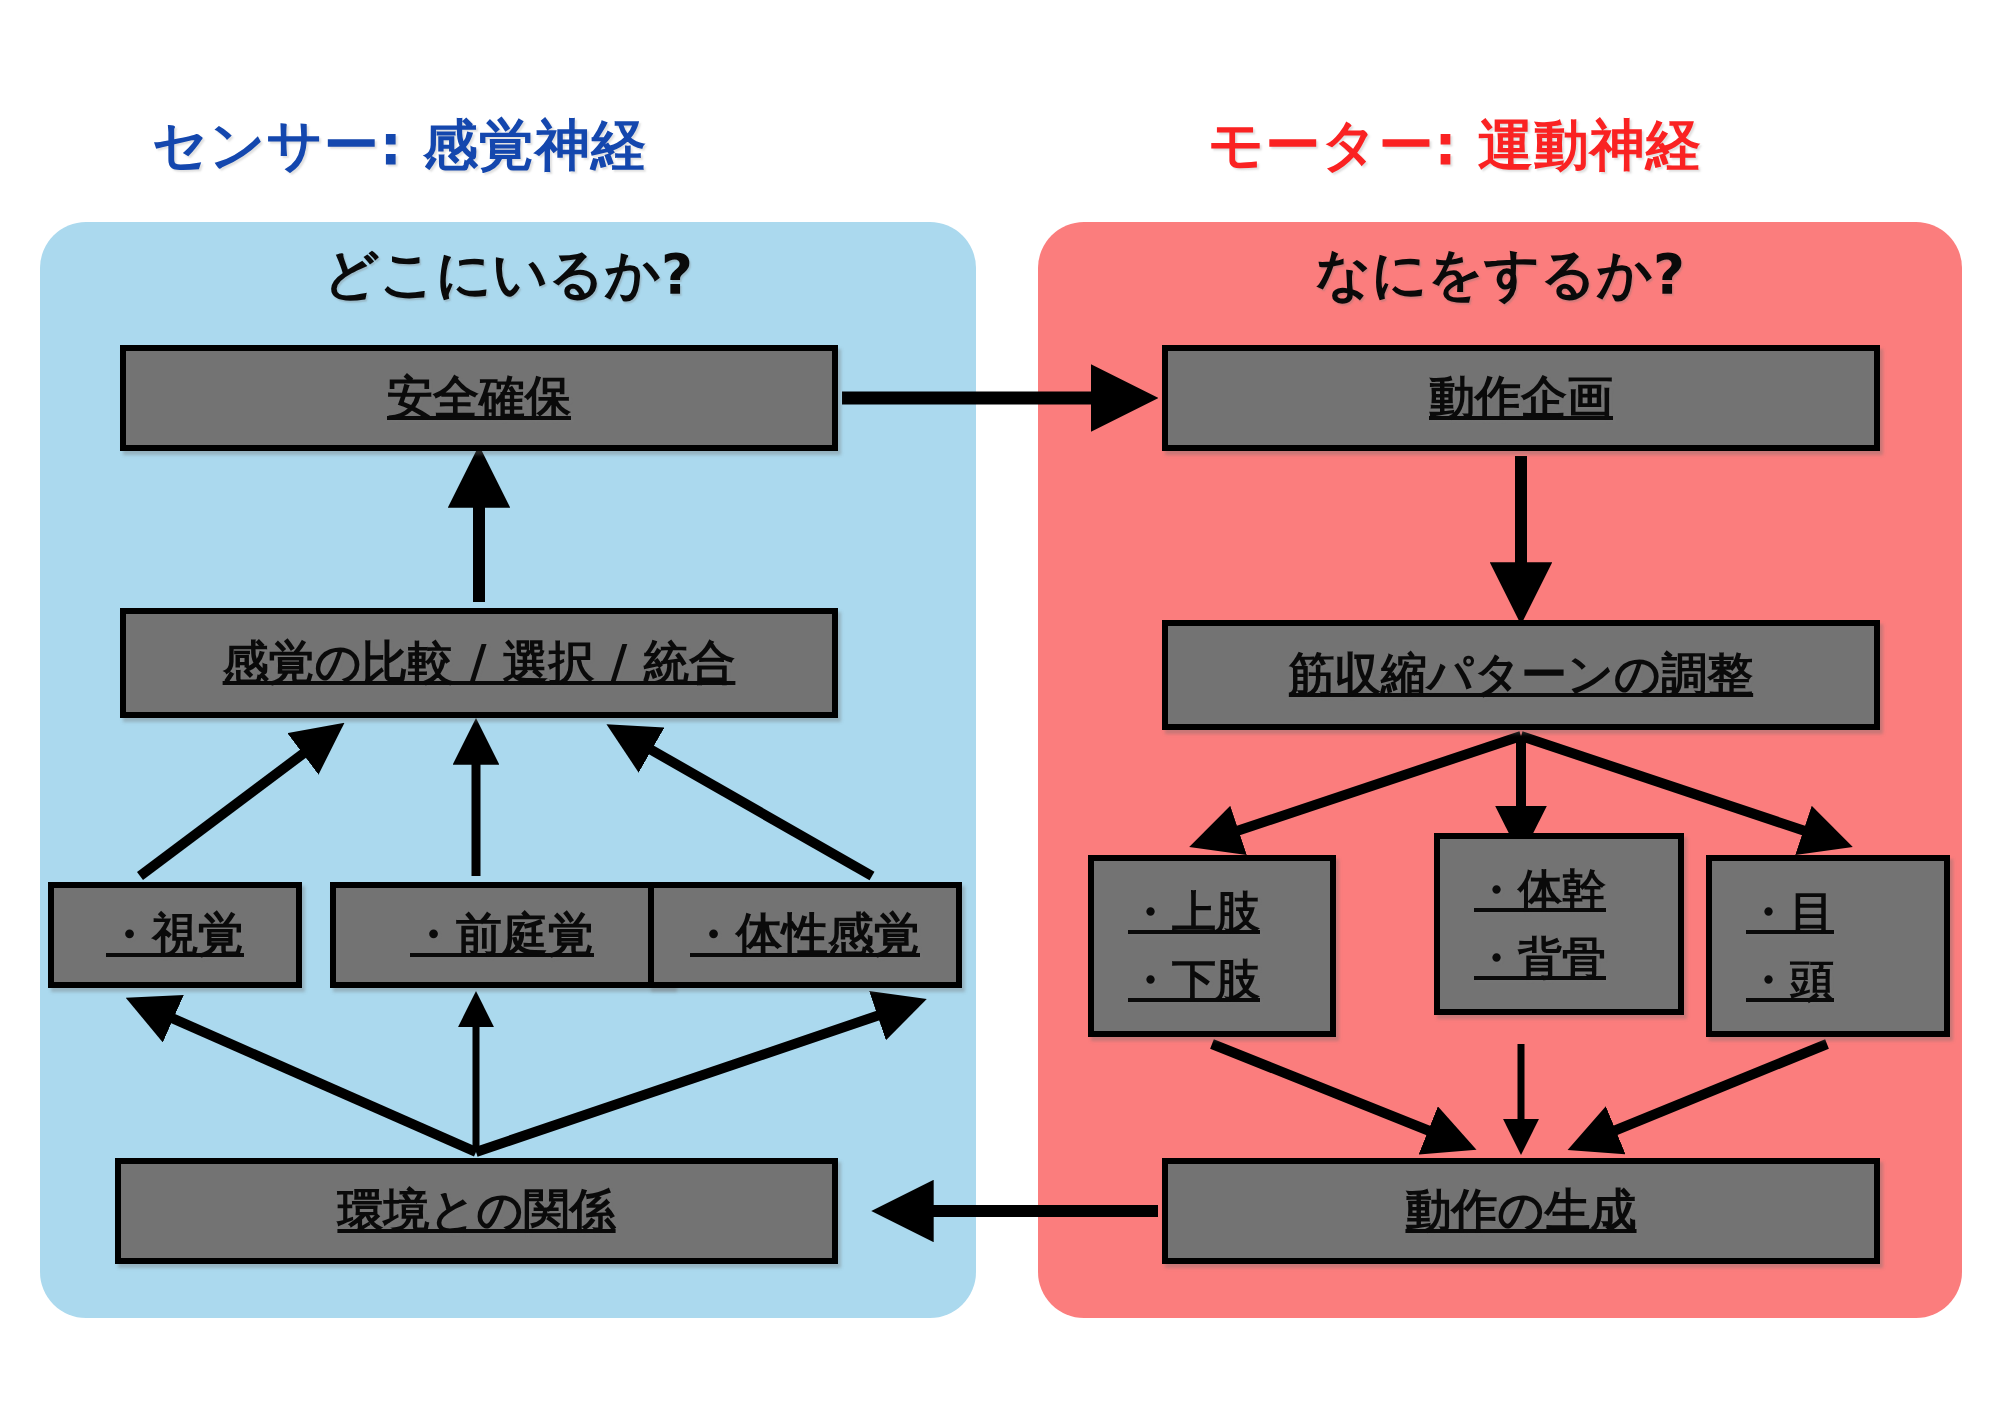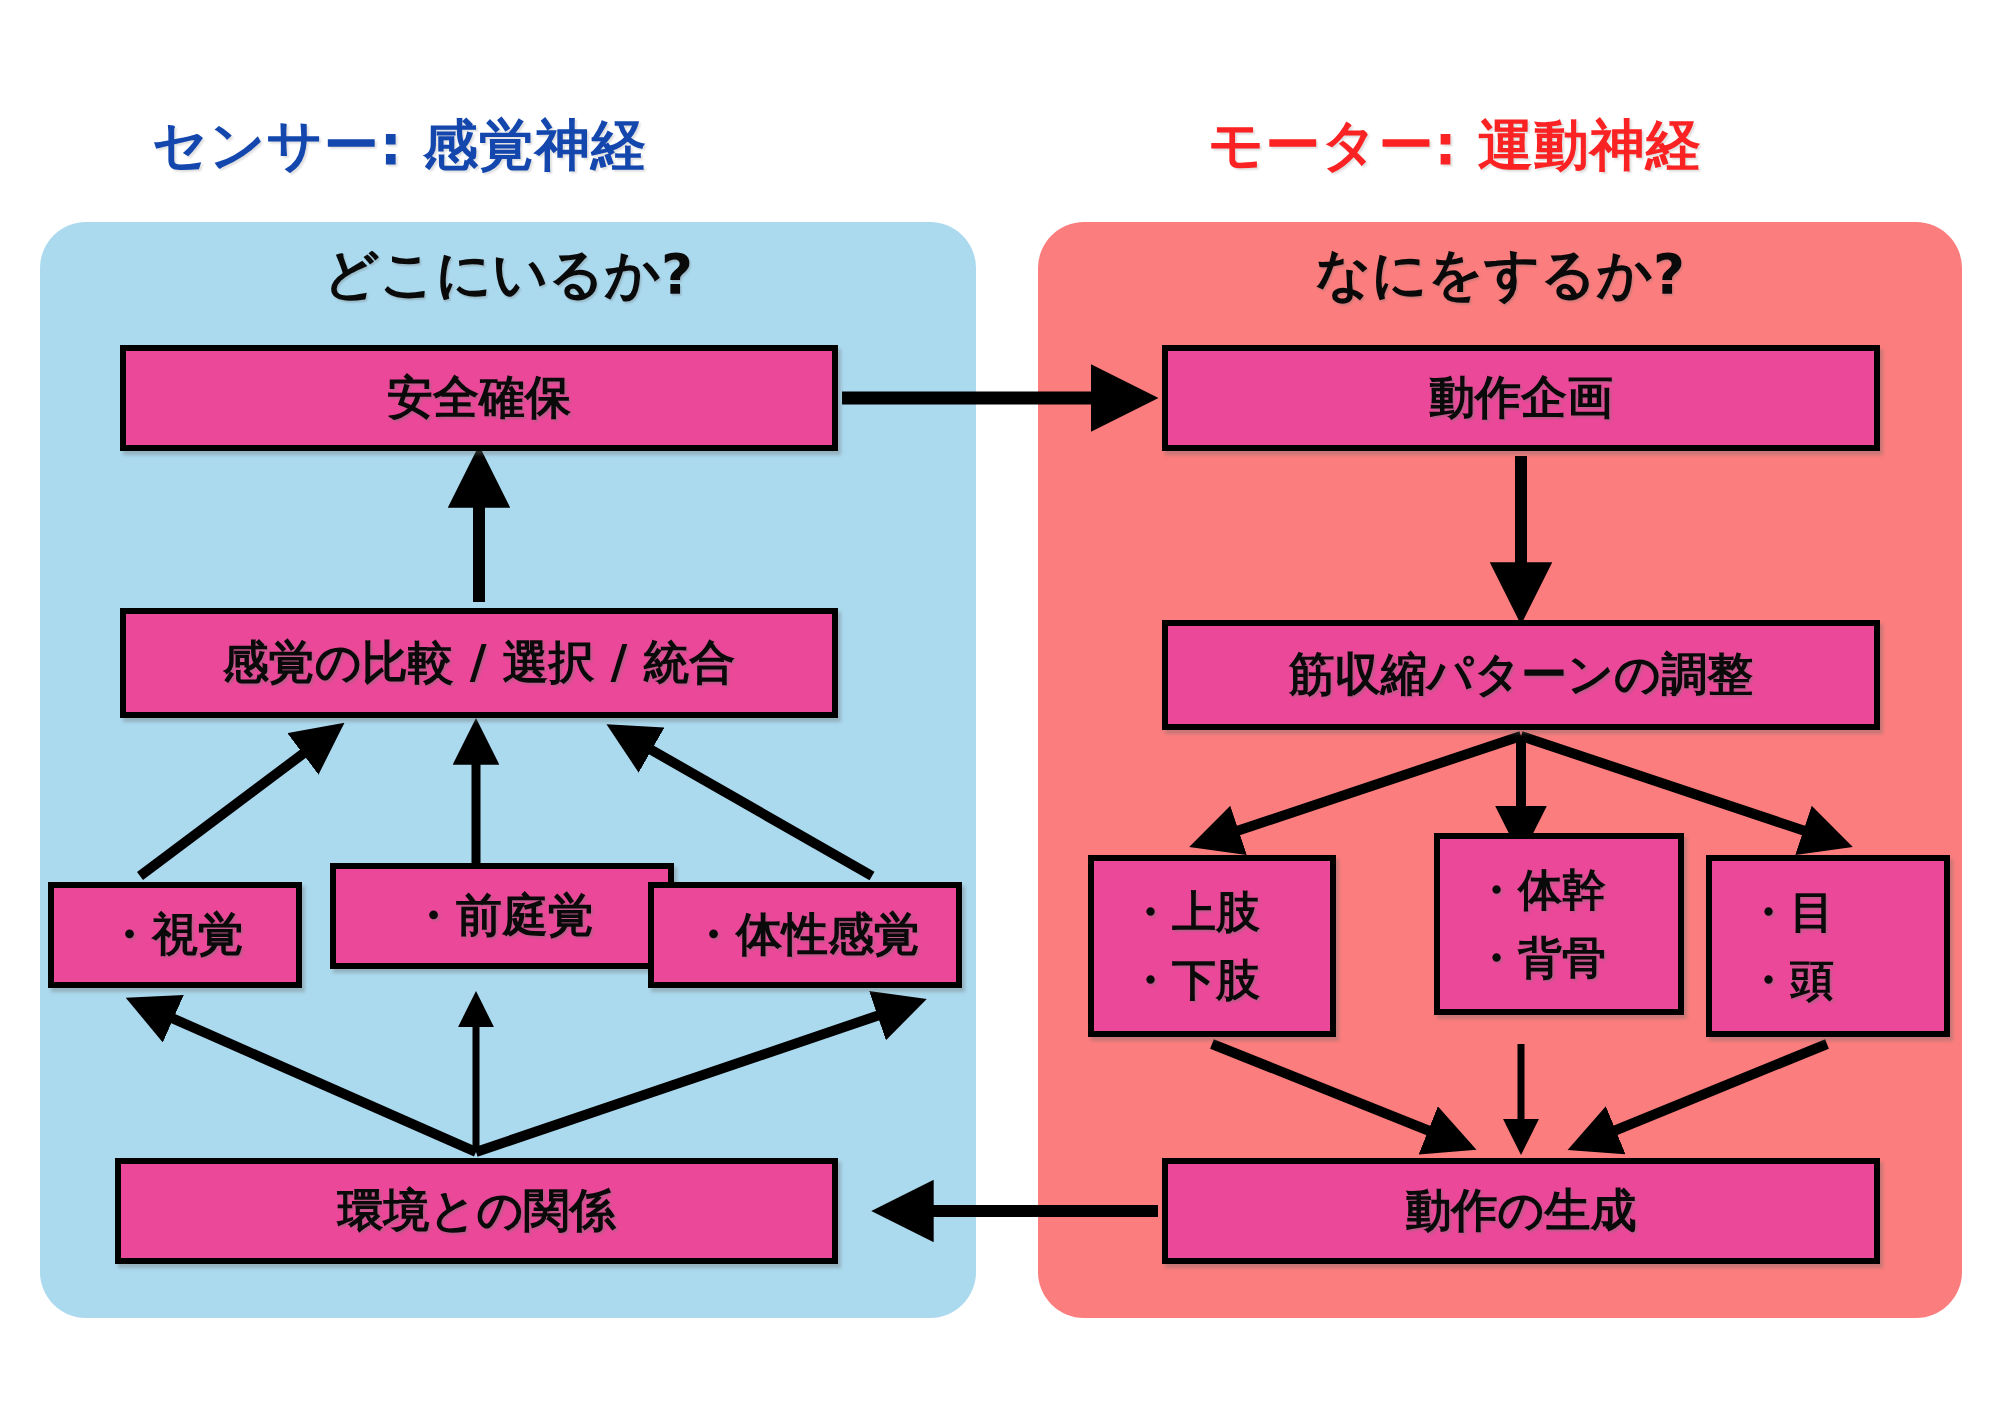--- a/index.html
+++ b/index.html
@@ -16,33 +16,33 @@
   }
   #sensor-header{left:152px;color:var(--sensor_header);}
   #motor-header{left:1208px;color:var(--motor_header);}
   .question{
     position:absolute;top:238px;font-size:55px;font-weight:600;text-align:center;
     z-index:3;text-shadow:1.5px 1.5px 1.5px rgba(120,120,120,0.3);
   }
   #sensor-question{left:40px;width:936px;}
   #motor-question{left:1038px;width:924px;}
   .box{
-    position:absolute;background:#ec4899;border:6px solid var(--box_border);
+    position:absolute;background:#737373;border:6px solid var(--box_border);
     display:flex;align-items:center;justify-content:center;flex-direction:column;
     font-size:46px;font-weight:600;z-index:3;box-sizing:border-box;
     box-shadow:3px 4px 3px rgba(110,110,110,0.35);
-    text-shadow:2px 2px 2px rgba(120,120,120,0.4);white-space:nowrap;
+    text-shadow:2px 2px 2px rgba(120,120,120,0.4);white-space:nowrap;text-decoration:underline;
   }
   .box .line{display:block;line-height:1.55;}
   .two-line{font-size:44px;align-items:flex-start;padding-left:34px;}
   
   #box-safety       {left:120px; top:345px; width:718px; height:106px;}
   #box-integration  {left:120px; top:608px; width:718px; height:110px;}
   #box-vision       {left:48px;  top:882px; width:254px; height:106px;}
-  #box-vestibular   {left:330px; top:863px; width:344px; height:106px;}
+  #box-vestibular   {left:330px; top:882px; width:344px; height:106px;}
   #box-somato       {left:648px; top:882px; width:314px; height:106px;}
   #box-environment  {left:115px; top:1158px;width:723px; height:106px;}
   #box-planning     {left:1162px;top:345px; width:718px; height:106px;}
   #box-muscle       {left:1162px;top:620px; width:718px; height:110px;}
   #box-limbs        {left:1088px;top:855px; width:248px; height:182px;}
   #box-trunk        {left:1396px;top:833px; width:250px; height:182px;margin-left:38px;}
   #box-eyes-head    {left:1706px;top:855px; width:244px; height:182px;}
   #box-generation   {left:1162px;top:1158px;width:718px; height:106px;}
   svg.arrows{position:absolute;left:0;top:0;z-index:2;}
   svg.arrows line{stroke:var(--arrow);}

